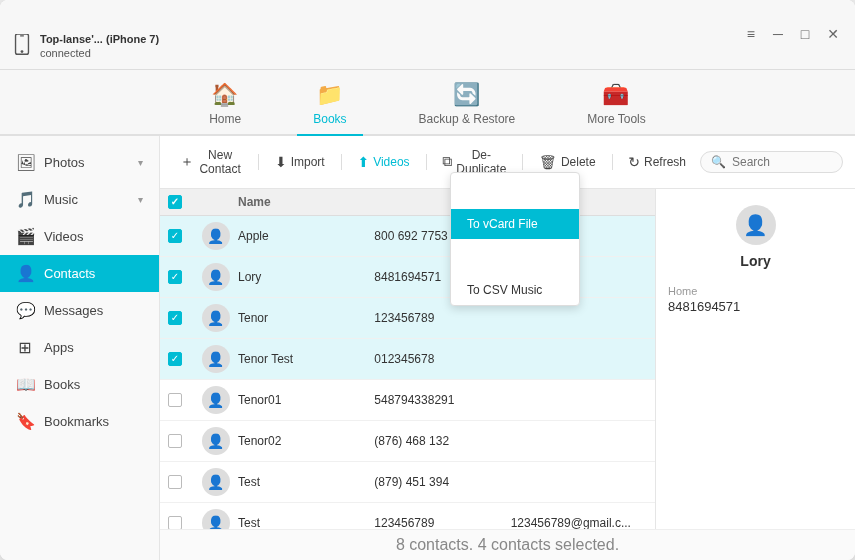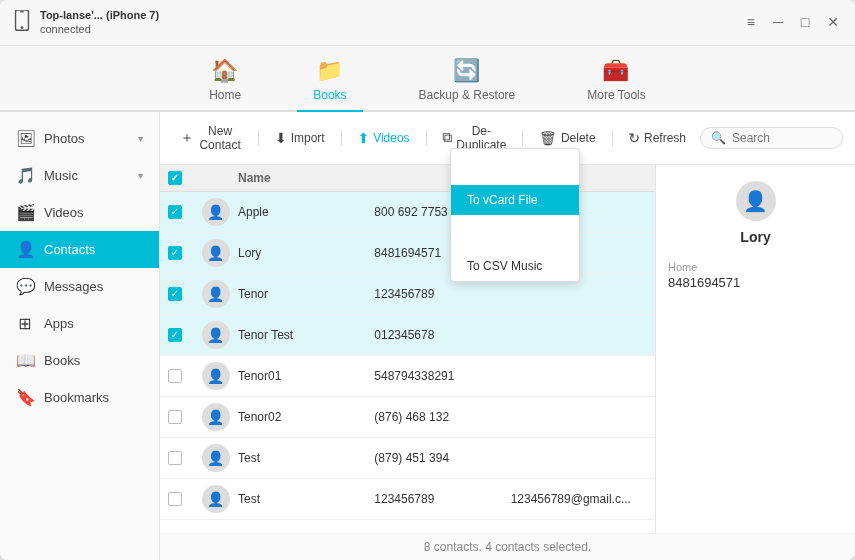--- a/index.html
+++ b/index.html
@@ -2,21 +2,21 @@
 <html><head>
   <meta charset="utf-8">
   <style>
     * { box-sizing: border-box; margin: 0; padding: 0; }
     body { font-family: -apple-system, BlinkMacSystemFont, 'Segoe UI', Arial, sans-serif; font-size: 13px; background: #f0f0f0; display: flex; justify-content: center; align-items: center; width: 855px; height: 560px; overflow: hidden; }
 
     .window { width: 855px; height: 560px; background: #fff; border-radius: 8px; box-shadow: 0 4px 20px rgba(0,0,0,0.2); display: flex; flex-direction: column; overflow: hidden; }
 
     
     .title-bar { display: flex; align-items: center; justify-content: space-between; padding: 8px 12px; background: #f7f7f7; border-bottom: 1px solid #ddd; min-height: 42px; }
-    .title-bar-left { display: flex; align-items: center; gap: 8px; }
+    .title-bar-left { display: flex; align-items: center; gap: 8px; margin-top: 24px; }
     .device-icon { width: 20px; height: 24px; }
     .device-info { font-size: 11px; color: #555; line-height: 1.3; }
     .device-name { font-weight: 600; color: #333; }
     .title-bar-right { display: flex; gap: 10px; align-items: center; }
     .win-btn { font-size: 14px; color: #666; cursor: pointer; background: none; border: none; padding: 2px 4px; }
 
     
     .top-nav { display: flex; justify-content: center; align-items: flex-end; padding: 8px 0 0; background: #f7f7f7; border-bottom: 2px solid #e0e0e0; gap: 40px; }
     .nav-item { display: flex; flex-direction: column; align-items: center; gap: 4px; padding: 4px 16px 8px; cursor: pointer; font-size: 12px; color: #666; border-bottom: 2px solid transparent; margin-bottom: -2px; }
     .nav-item.active { color: #00bcd4; border-bottom: 2px solid #00bcd4; }
@@ -67,21 +67,21 @@
 
     
     .detail-panel { width: 200px; border-left: 1px solid #e5e5e5; padding: 16px 12px; background: #fff; }
     .detail-avatar { display: flex; justify-content: center; margin-bottom: 8px; }
     .detail-avatar-circle { width: 40px; height: 40px; border-radius: 50%; background: #ddd; display: flex; align-items: center; justify-content: center; color: #888; font-size: 20px; }
     .detail-name { text-align: center; font-size: 14px; font-weight: 600; color: #333; margin-bottom: 16px; }
     .detail-label { font-size: 11px; color: #999; margin-bottom: 2px; }
     .detail-value { font-size: 13px; color: #333; }
 
     
-    .footer { text-align: center; padding: 6px; font-size: 12px; color: #888; border-top: 1px solid #eee; background: #fafafa; }
+    .footer { text-align: center; padding: 6px; font-size: 16px; color: #888; border-top: 1px solid #eee; background: #fafafa; }
 
     
     ::-webkit-scrollbar { width: 4px; }
     ::-webkit-scrollbar-thumb { background: #ccc; border-radius: 2px; }
   </style>
 </head>
 <body>
 
 <div class="window">
 

